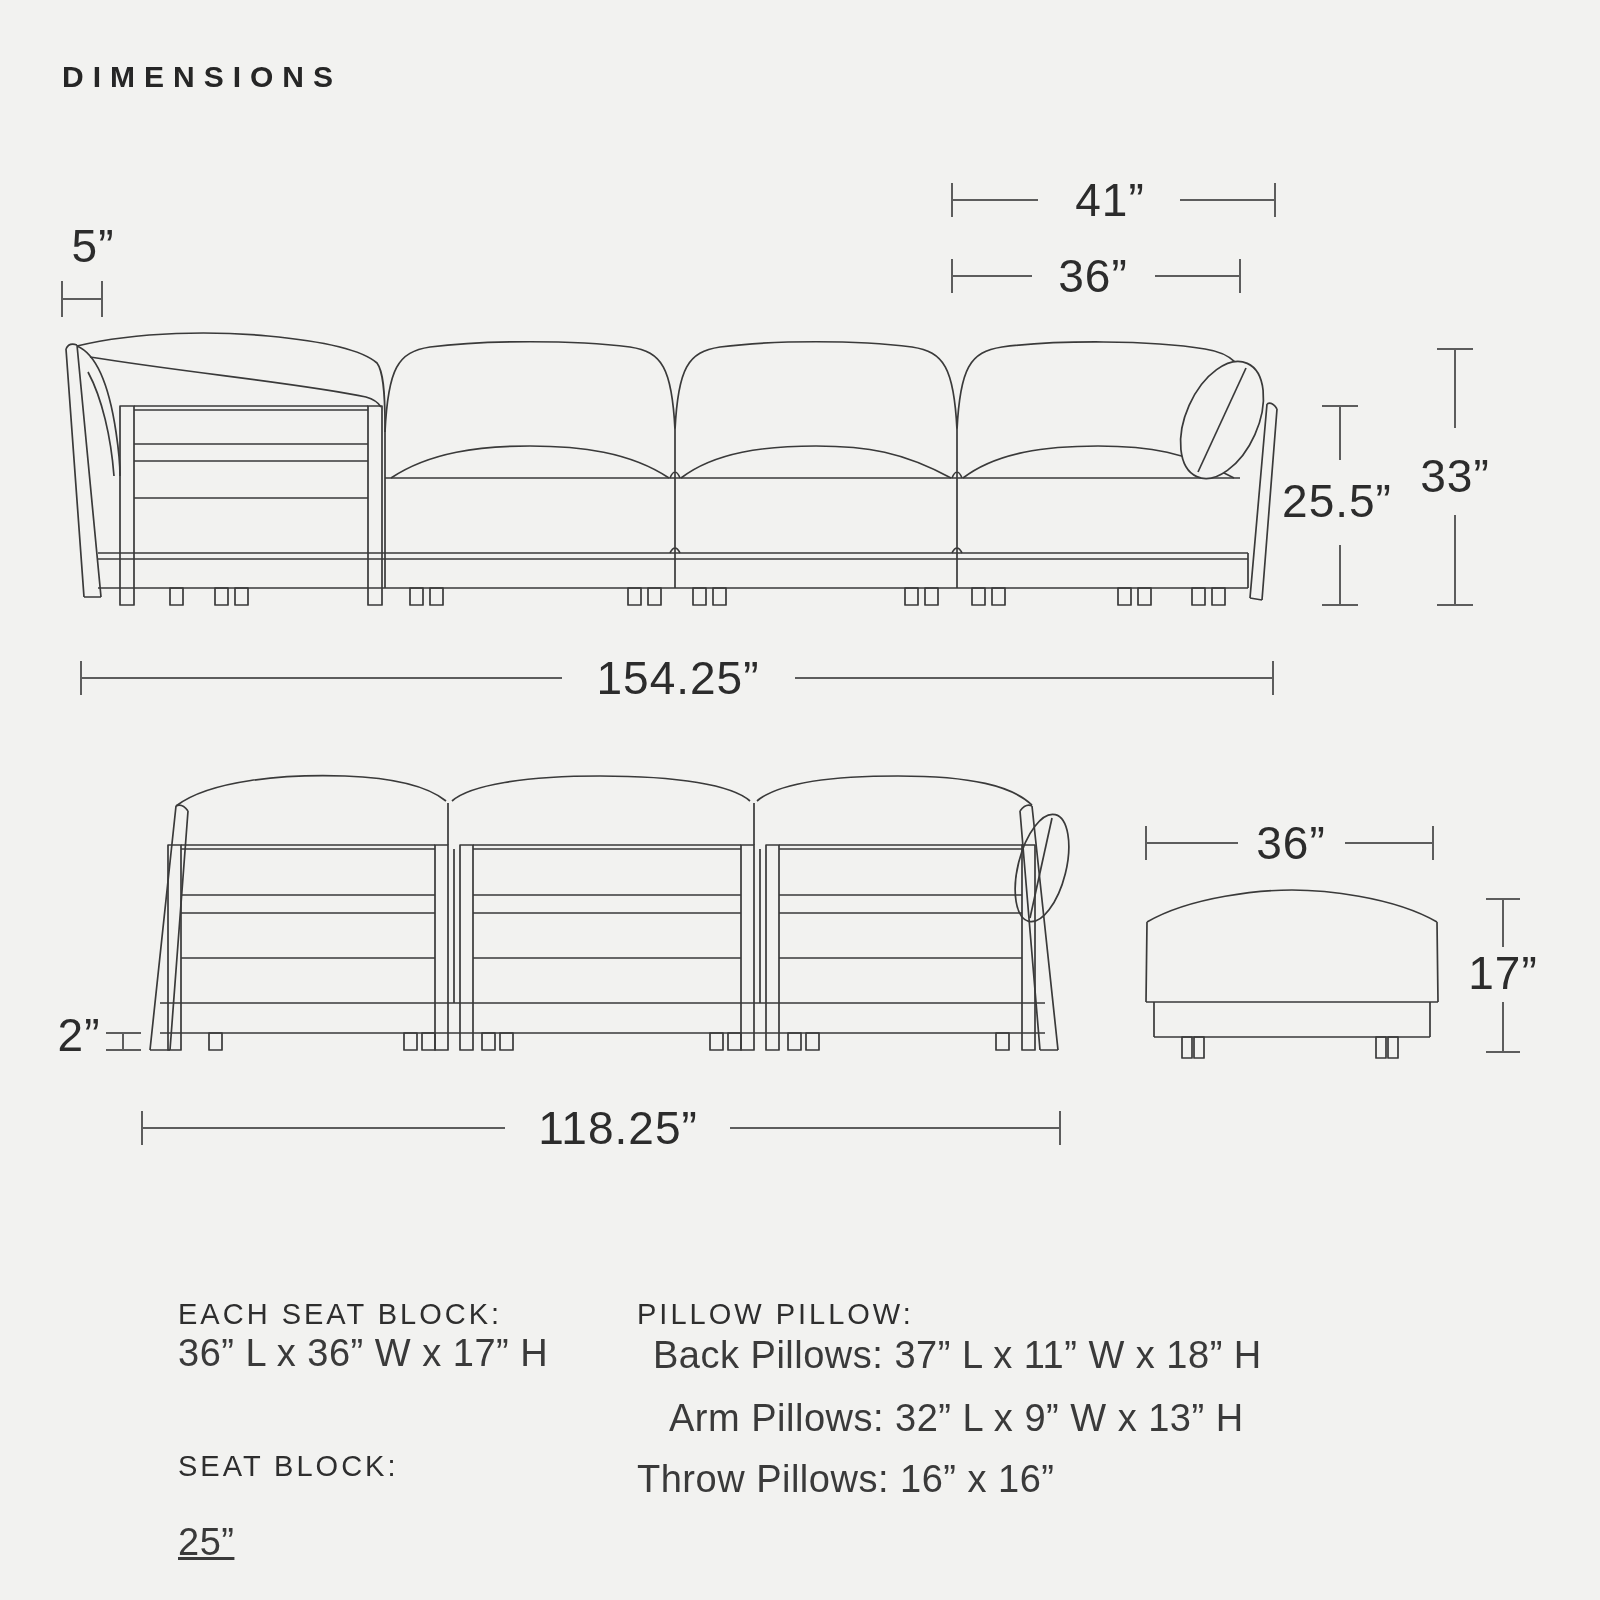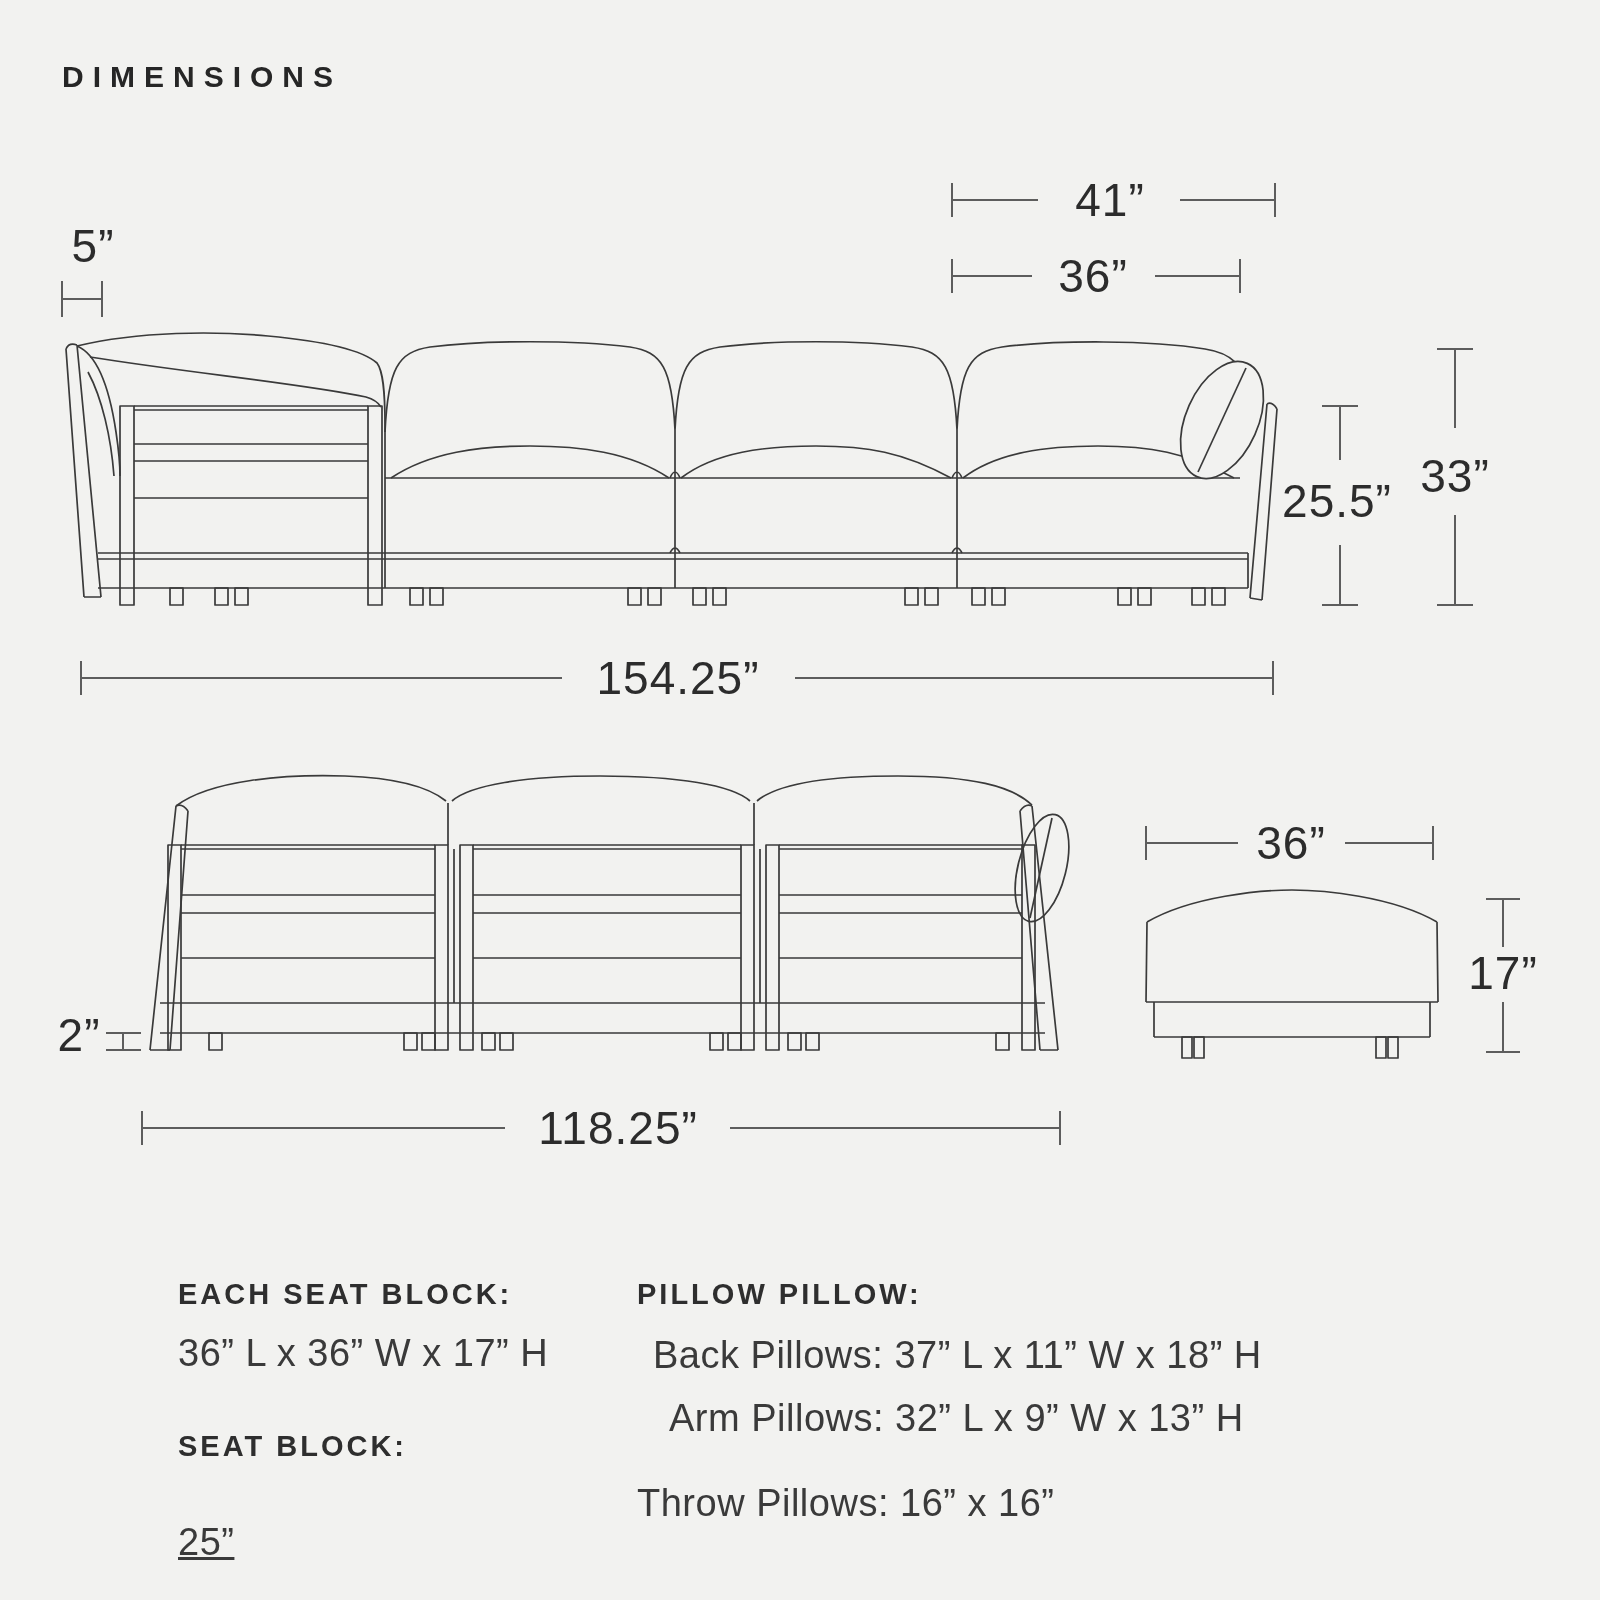--- a/index.html
+++ b/index.html
@@ -7,21 +7,21 @@
     width:1600px;height:1600px;position:relative;overflow:hidden;
     background:#f2f2f0;
     font-family:"Liberation Sans",sans-serif;color:#2b2b2b;
   }
   .sheet-svg{position:absolute;left:0;top:0;}
   .art{fill:none;stroke:#3a3a3a;stroke-width:1.7;stroke-linejoin:round;}
   .fill-art{fill:#f2f2f0;stroke:#3a3a3a;stroke-width:1.7;stroke-linejoin:round;}
   .dim{fill:none;stroke:#5d5d5d;stroke-width:2;}
   .dim-label{font-size:46px;fill:#2c2c2c;text-anchor:middle;letter-spacing:1px;}
   .page-title{position:absolute;left:62px;top:48px;font-size:30px;font-weight:700;letter-spacing:9px;color:#262626;white-space:nowrap;margin-top:12px;}
-  .spec-h{position:absolute;font-size:29px;font-weight:700;letter-spacing:3px;color:#2e2e2e;white-space:nowrap;}
+  .spec-h{position:absolute;font-size:29px;font-weight:400;letter-spacing:3px;color:#2e2e2e;white-space:nowrap;margin-top:20px;}
   .spec-v{position:absolute;font-size:38px;color:#3a3a3a;white-space:nowrap;letter-spacing:.5px;}
 </style>
 </head>
 <body>
 
 <div class="page-title">DIMENSIONS</div>
 
 <svg class="sheet-svg" width="1600" height="1600" viewBox="0 0 1600 1600">
 
   <g>
@@ -124,13 +124,13 @@
 
 <div class="spec-h" style="left:178px;top:1278px;">EACH SEAT BLOCK:</div>
 <div class="spec-v" style="left:178px;top:1332px;">36” L x 36” W x 17” H</div>
 
 <div class="spec-h" style="left:178px;top:1430px;">SEAT BLOCK:</div>
 <div class="spec-v" style="left:178px;top:1521px;text-decoration:underline;">25”</div>
 
 <div class="spec-h" style="left:637px;top:1278px;">PILLOW PILLOW:</div>
 <div class="spec-v" style="left:653px;top:1334px;">Back Pillows: 37” L x 11” W x 18” H</div>
 <div class="spec-v" style="left:637px;top:1397px;margin-left:32px;">Arm Pillows: 32” L x 9” W x 13” H</div>
-<div class="spec-v" style="left:637px;top:1458px;margin-top:24px;">Throw Pillows: 16” x 16”</div>
+<div class="spec-v" style="left:637px;top:1458px;">Throw Pillows: 16” x 16”</div>
 
 </body></html>

